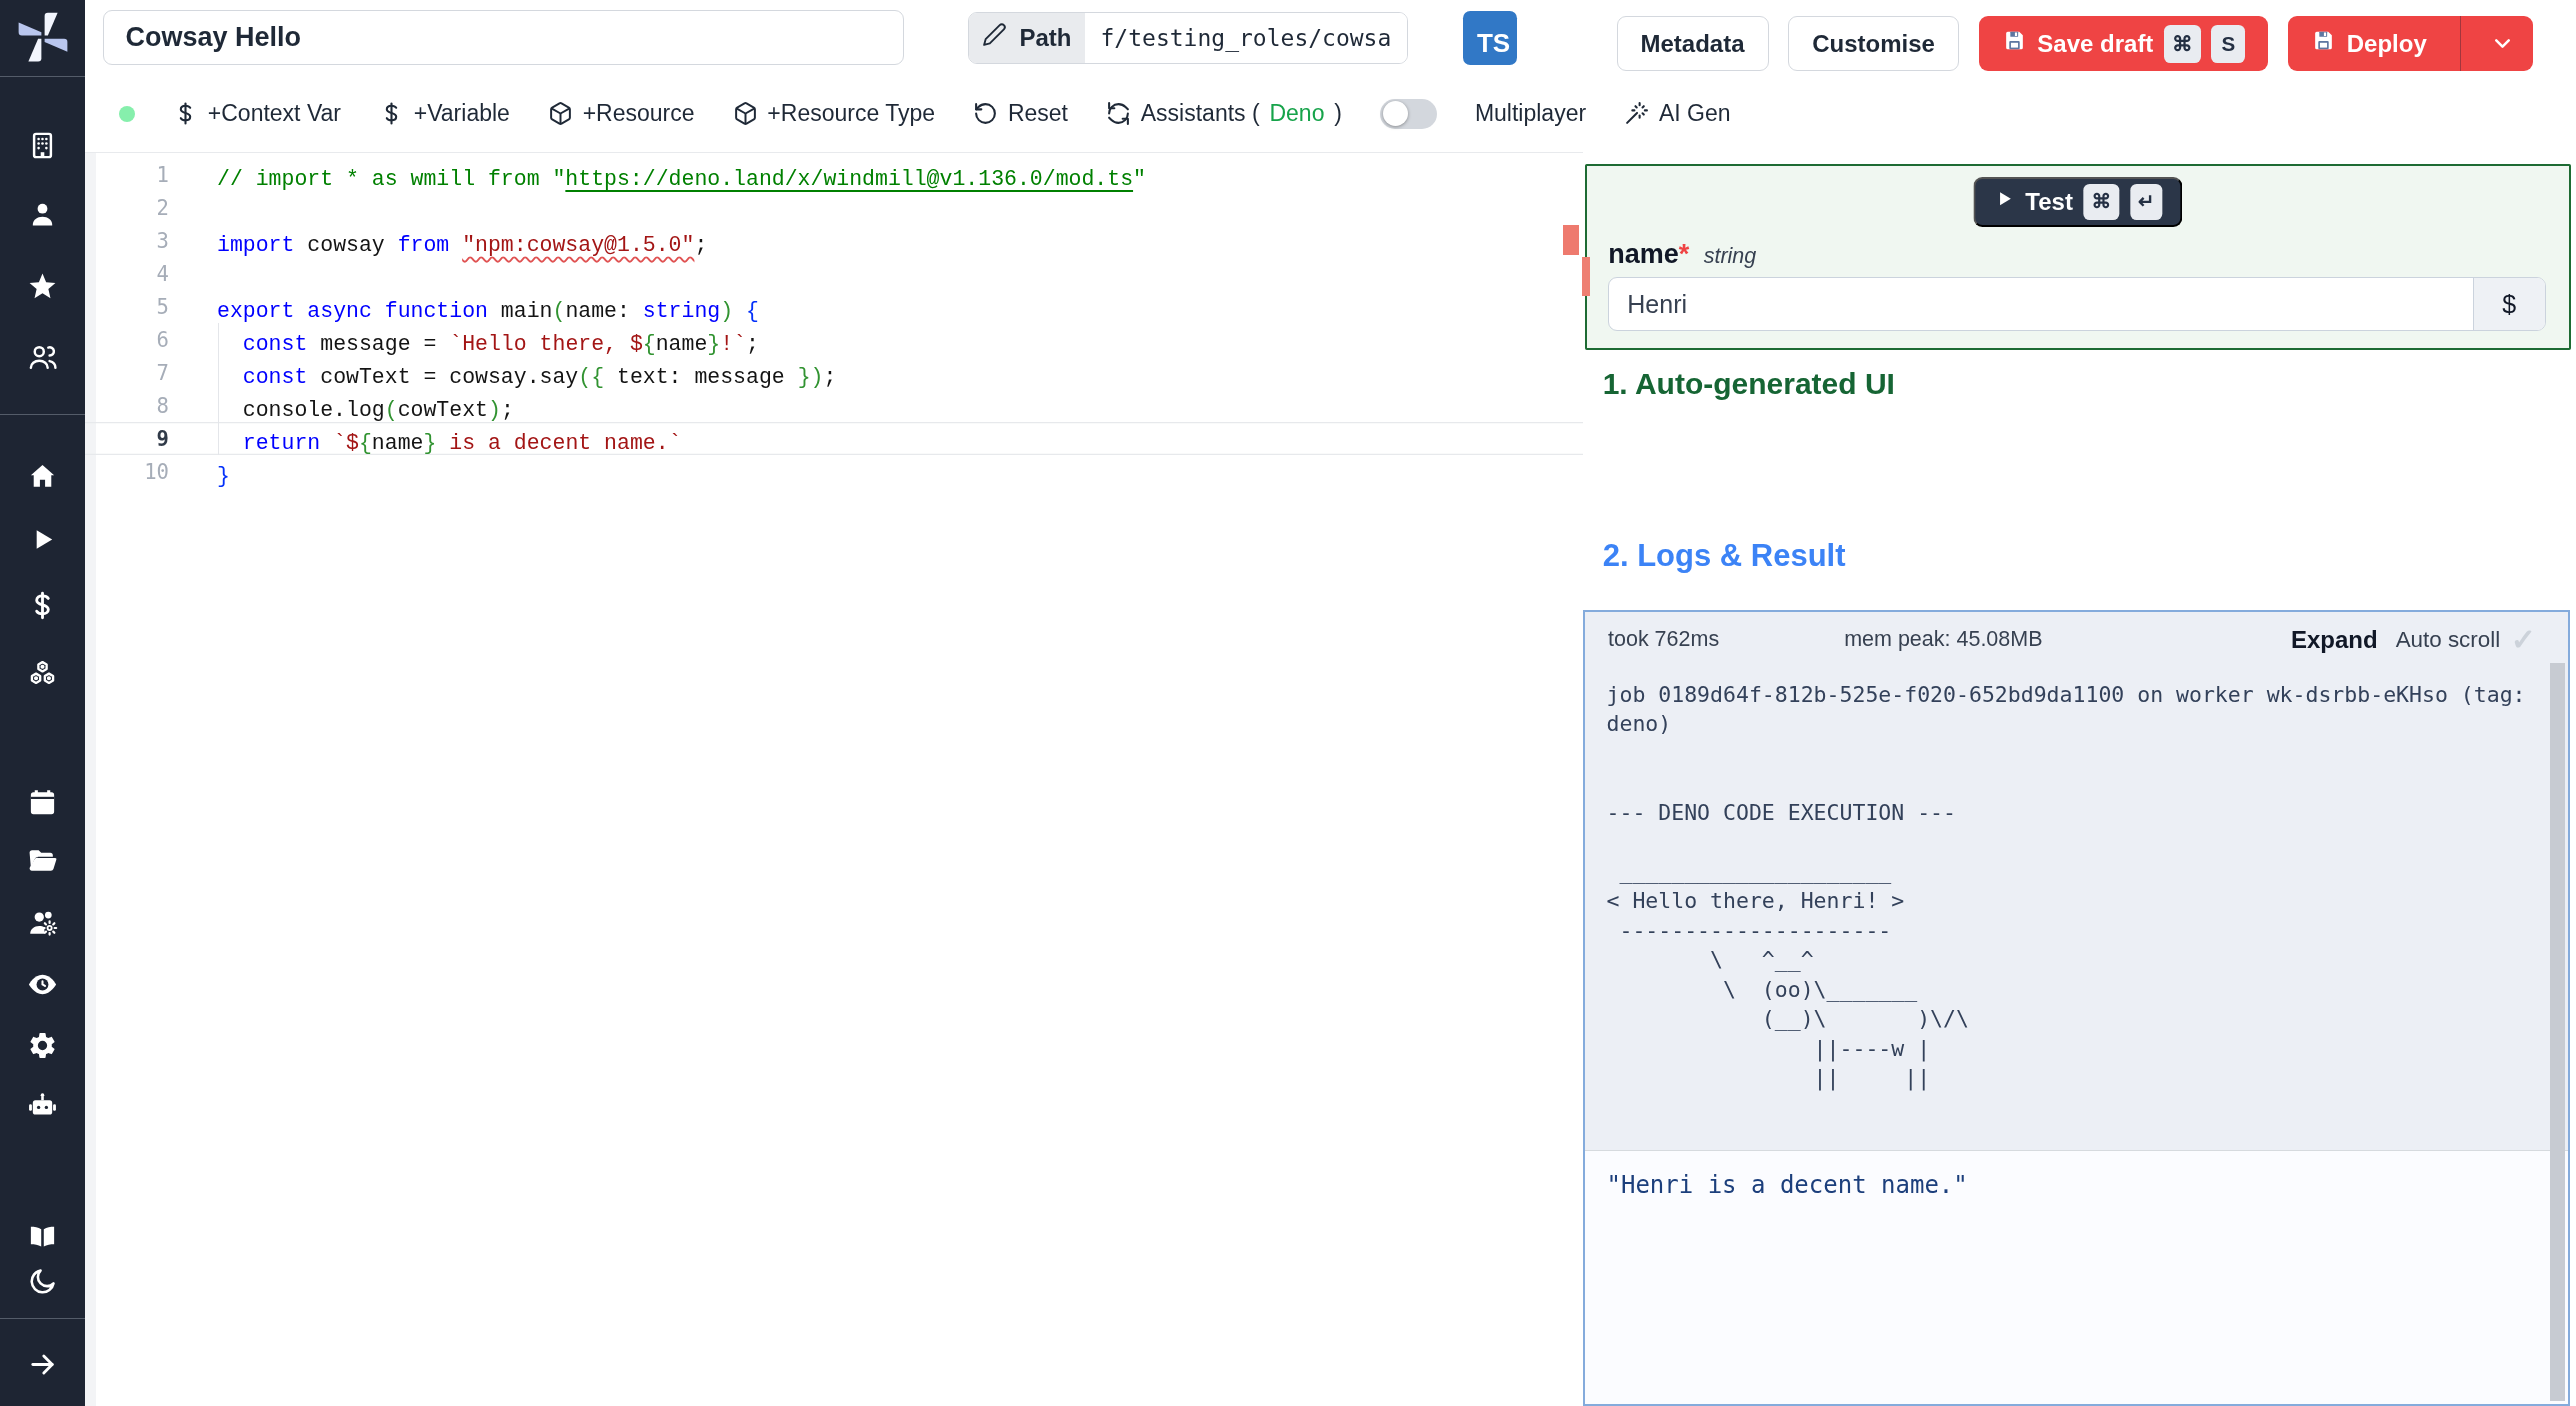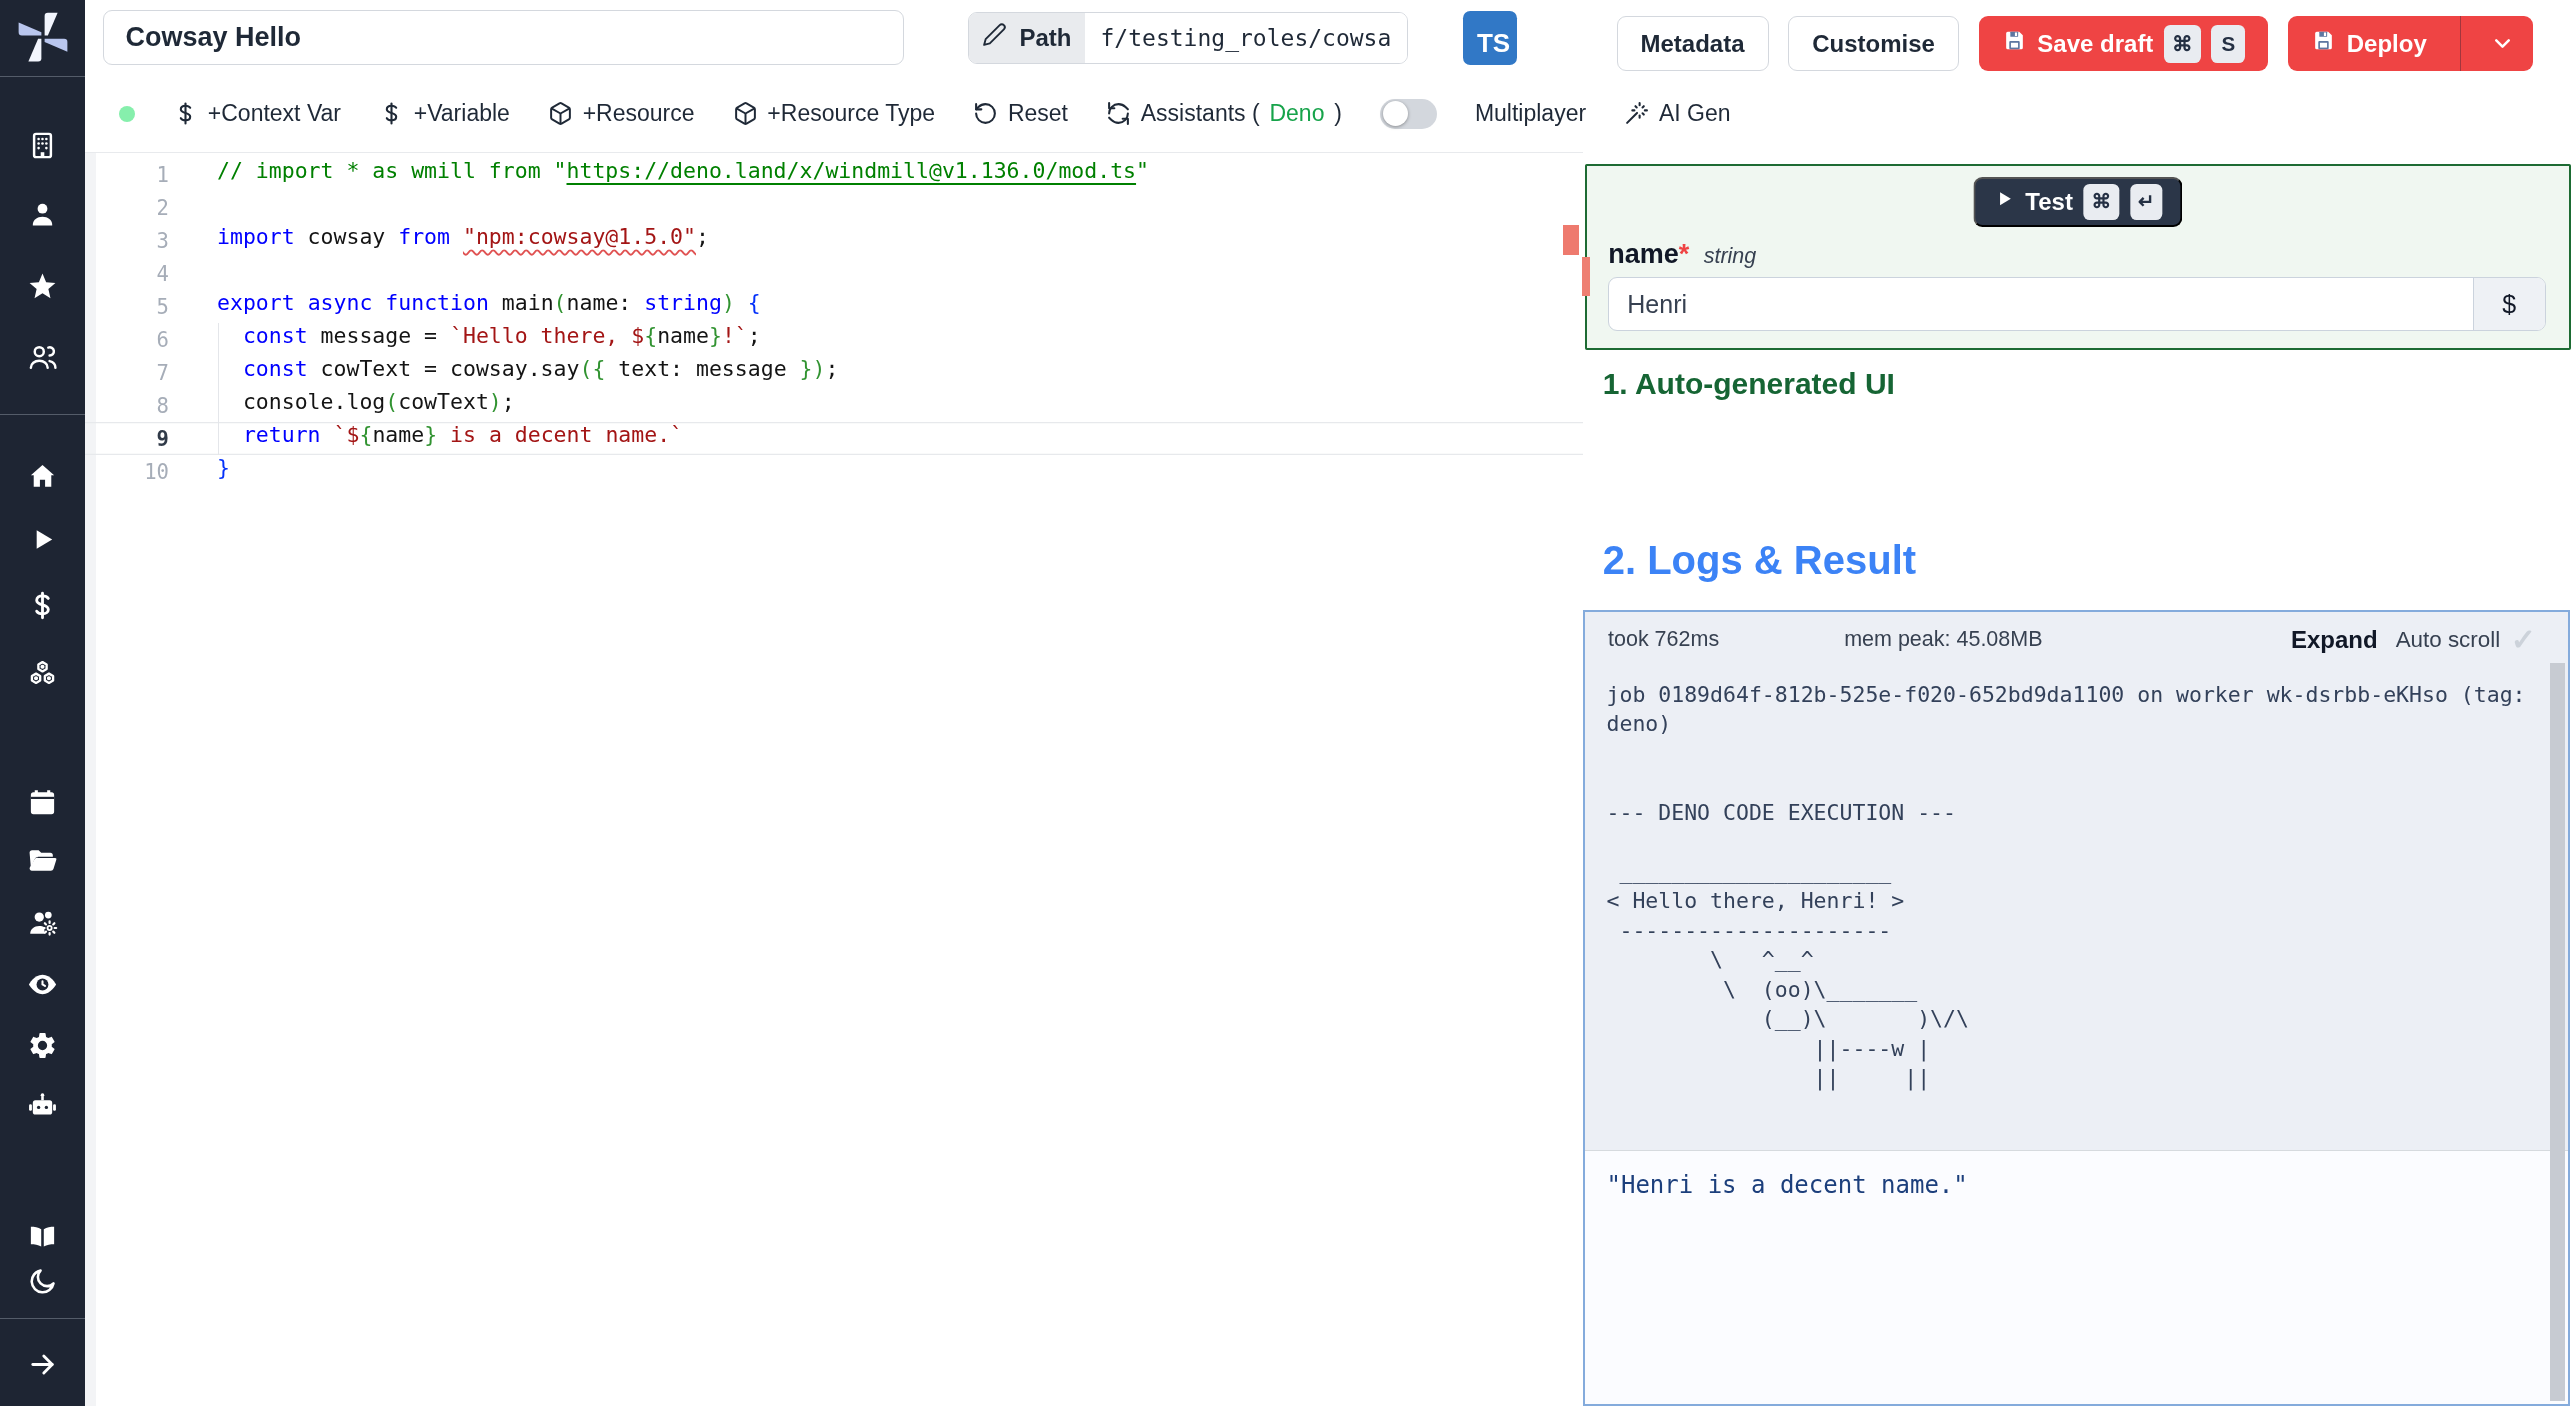--- a/index.html
+++ b/index.html
@@ -57,21 +57,21 @@
           box-shadow:0 0.9px 3.6px rgba(0,0,0,.35); }
 
   
   .editor { position:absolute; left:85px; top:152px; width:1498px; bottom:0; background:#fff;
             border-top:0.9px solid #e8eaed; }
   .editor::before { content:""; position:absolute; left:0; top:0; bottom:0; width:10.7px; background:#f3f4f6; }
   .editor-inner { position:absolute; inset:5.4px 0 0 0; }
   .code-row { display:flex; height:33px; align-items:center; position:relative;
               font-family:"DejaVu Sans Mono",monospace; font-size:21.5px; }
   .ln { width:132px; text-align:right; padding-right:48px; color:#a6adb8; font-size:20.6px; flex:none; }
-  .code { white-space:pre; position:relative; height:100%; display:flex; align-items:flex-start; }
+  .code { white-space:pre; position:relative; height:100%; display:flex; align-items:flex-end;font-family:Liberation Mono, monospace; }
   .guided .code::before { content:""; position:absolute; left:0.9px; top:0; bottom:0; width:0.9px; background:#e4e6ea; }
   .current { box-shadow: inset 0 1.3px 0 #e7e9ec, inset 0 -1.3px 0 #e7e9ec; }
   .current .ln { color:#303a48; font-weight:700; }
   .tk-c  { color:#008000; }
   .tk-cl { color:#008000; text-decoration:underline; text-underline-offset:5.4px; }
   .tk-k  { color:#0000ff; }
   .tk-s  { color:#a31515; }
   .tk-b  { color:#319331; }
   .tk-bb { color:#0431fa; }
   .tk-p  { color:#141414; }
@@ -92,21 +92,21 @@
   .field-row { position:absolute; left:21.5px; top:73px; display:flex; align-items:baseline; }
   .field-label { font-size:27px; font-weight:700; color:#111827; }
   .req { color:#ef4444; font-weight:700; font-size:27px; }
   .ftype { font-size:21.5px; font-style:italic; color:#374151; margin-left:14.3px; font-weight:400; }
   .field-input { position:absolute; left:21.5px; right:23px; top:111px; height:54px; border:0.9px solid #cbd3dd;
                  border-radius:9px; background:#fff; display:flex; align-items:stretch; overflow:hidden; }
   .field-value { flex:1; padding:0 18px; font-size:25px; color:#374151; display:flex; align-items:center; }
   .dollar-btn { width:72px; background:#eef1f5; border-left:0.9px solid #cbd3dd; display:flex; align-items:center;
                 justify-content:center; font-size:25px; color:#111827; cursor:pointer; }
   .h-green { position:absolute; left:19.7px; top:215px; font-size:30px; font-weight:700; color:#166534; }
-  .h-blue  { position:absolute; left:19.7px; top:386px; font-size:40px; font-weight:700; color:#3c83f6; }
+  .h-blue  { position:absolute; left:19.7px; top:386px; font-size:31px; font-weight:700; color:#3c83f6; }
 
   .logs-panel { position:absolute; left:0; top:458px; width:987px; height:796px; border:2.7px solid #84abdc;
                 background:#eceff5; display:flex; flex-direction:column; }
   .tabs { height:48px; background:#fafbfd; display:flex; border-bottom:0.9px solid #e2e6ea; flex:none; }
   .tab { padding:0 23px; display:flex; align-items:center; font-size:23px; color:#374151; cursor:pointer; }
   .tab.active { font-weight:700; color:#111827; box-shadow:inset 0 -3.6px 0 #3f4a5a; }
   .info-row { height:55px; display:flex; align-items:center; padding:0 23px; font-size:21.5px; color:#374151; flex:none; }
   .info-mem { margin-left:125px; }
   .info-right { margin-left:auto; display:flex; align-items:center; }
   .expand { font-weight:700; font-size:24px; color:#111827; margin-right:18px; cursor:pointer; }

